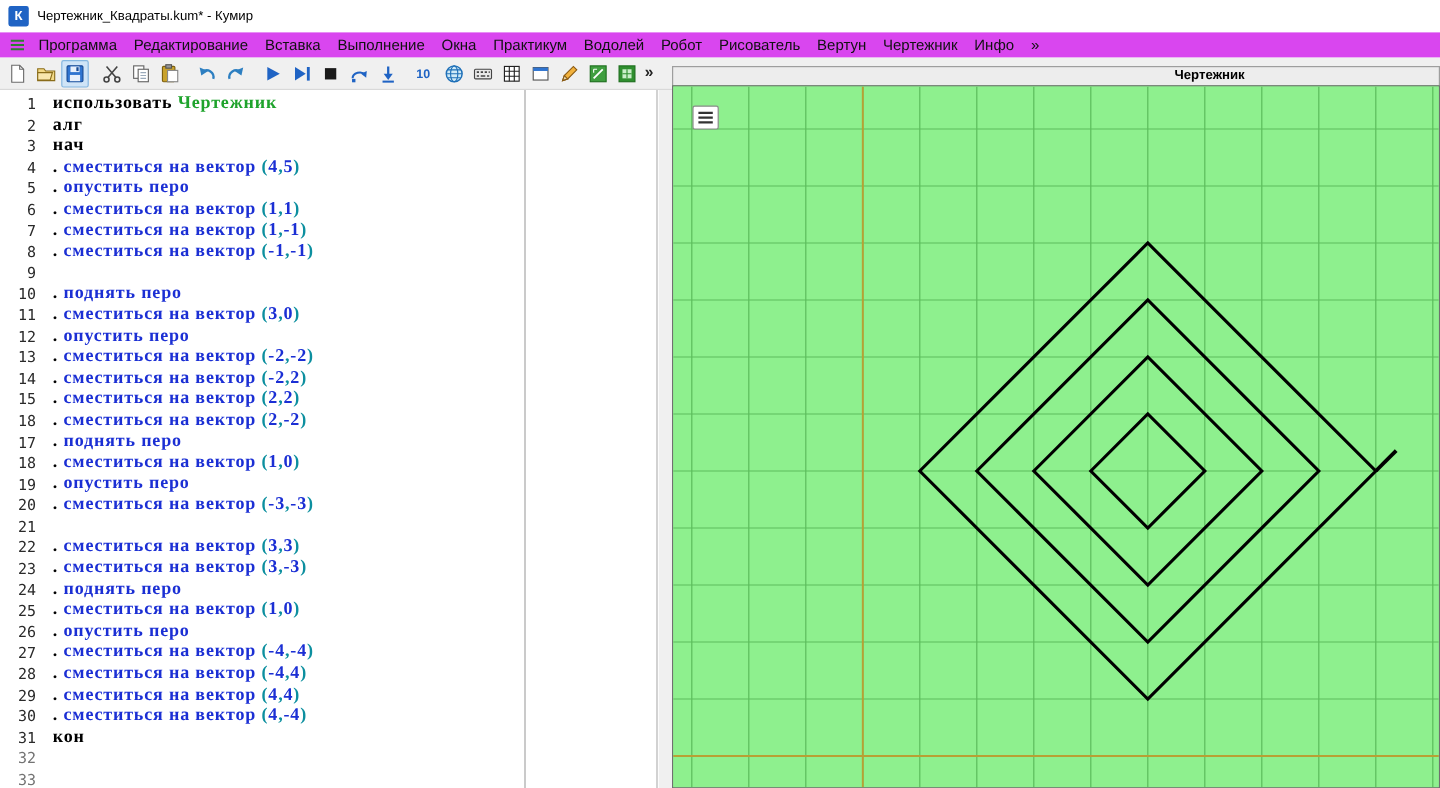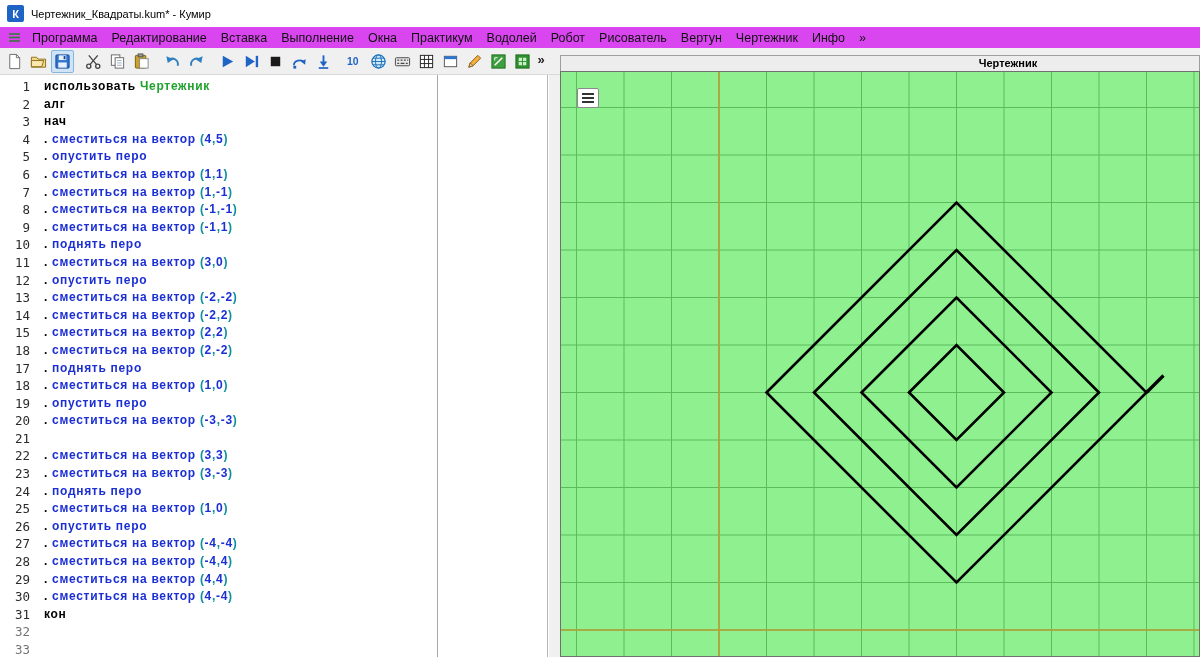--- a/index.html
+++ b/index.html
@@ -32,22 +32,22 @@
                  width:16px; text-align:center; }
 
   
   .editor { position:absolute; left:0; top:75px; width:548px; height:582px; background:#fff;
             border-right:1px solid #b5b5b5; overflow:hidden; padding-top:3px; }
   .margin-divider { position:absolute; left:437px; top:0; width:1px; height:582px; background:#a8a8a8; }
   .crow { display:flex; height:17.6px; line-height:17.6px; }
   .ln { width:36px; flex:none; text-align:right; padding-right:6px;
         font-family:"DejaVu Sans Mono", monospace; font-size:12.5px; color:#2a2a2a; }
   .ln-dim { color:#737373; }
-  .ctext { padding-left:8px; white-space:pre; font-family:Liberation Sans, sans-serif;
-           font-size:12px; letter-spacing:0.7px; font-weight:bold; }
+  .ctext { padding-left:8px; white-space:pre; font-family:Liberation Serif, serif;
+           font-size:15px; letter-spacing:0.7px; font-weight:bold; }
   .t-kw  { color:var(--c-kw,#000); }
   .t-pl  { color:#000; }
   .t-act { color:var(--c-act,#1fa32c); }
   .t-cmd { color:var(--c-cmd,#1b2fd4); }
   .t-num { color:var(--c-num,#1b2fd4); }
   .t-br  { color:var(--c-br,#0c8f9f); }
 
   
   .splitter { position:absolute; left:549px; top:75px; width:11px; height:582px; background:#f0f0f0; }
 
@@ -314,21 +314,20 @@
       <div class="crow">
         <span class="ln">7</span>
         <span class="ctext"><span class="t-pl">. </span><span class="t-cmd">сместиться на вектор </span><span class="t-br">(</span><span class="t-num">1</span><span class="t-br">,</span><span class="t-num">-1</span><span class="t-br">)</span></span>
       </div>
       <div class="crow">
         <span class="ln">8</span>
         <span class="ctext"><span class="t-pl">. </span><span class="t-cmd">сместиться на вектор </span><span class="t-br">(</span><span class="t-num">-1</span><span class="t-br">,</span><span class="t-num">-1</span><span class="t-br">)</span></span>
       </div>
       <div class="crow">
         <span class="ln">9</span>
-        <span class="ctext"><span class="t-pl">. </span><span class="t-cmd">сместиться на вектор </span><span class="t-br">(</span><span class="t-num">-1</span><span class="t-br">,</span><span class="t-num">1</span><span class="t-br">)</span></span>
       </div>
       <div class="crow">
         <span class="ln">10</span>
         <span class="ctext"><span class="t-pl">. </span><span class="t-cmd">поднять перо</span></span>
       </div>
       <div class="crow">
         <span class="ln">11</span>
         <span class="ctext"><span class="t-pl">. </span><span class="t-cmd">сместиться на вектор </span><span class="t-br">(</span><span class="t-num">3</span><span class="t-br">,</span><span class="t-num">0</span><span class="t-br">)</span></span>
       </div>
       <div class="crow">

